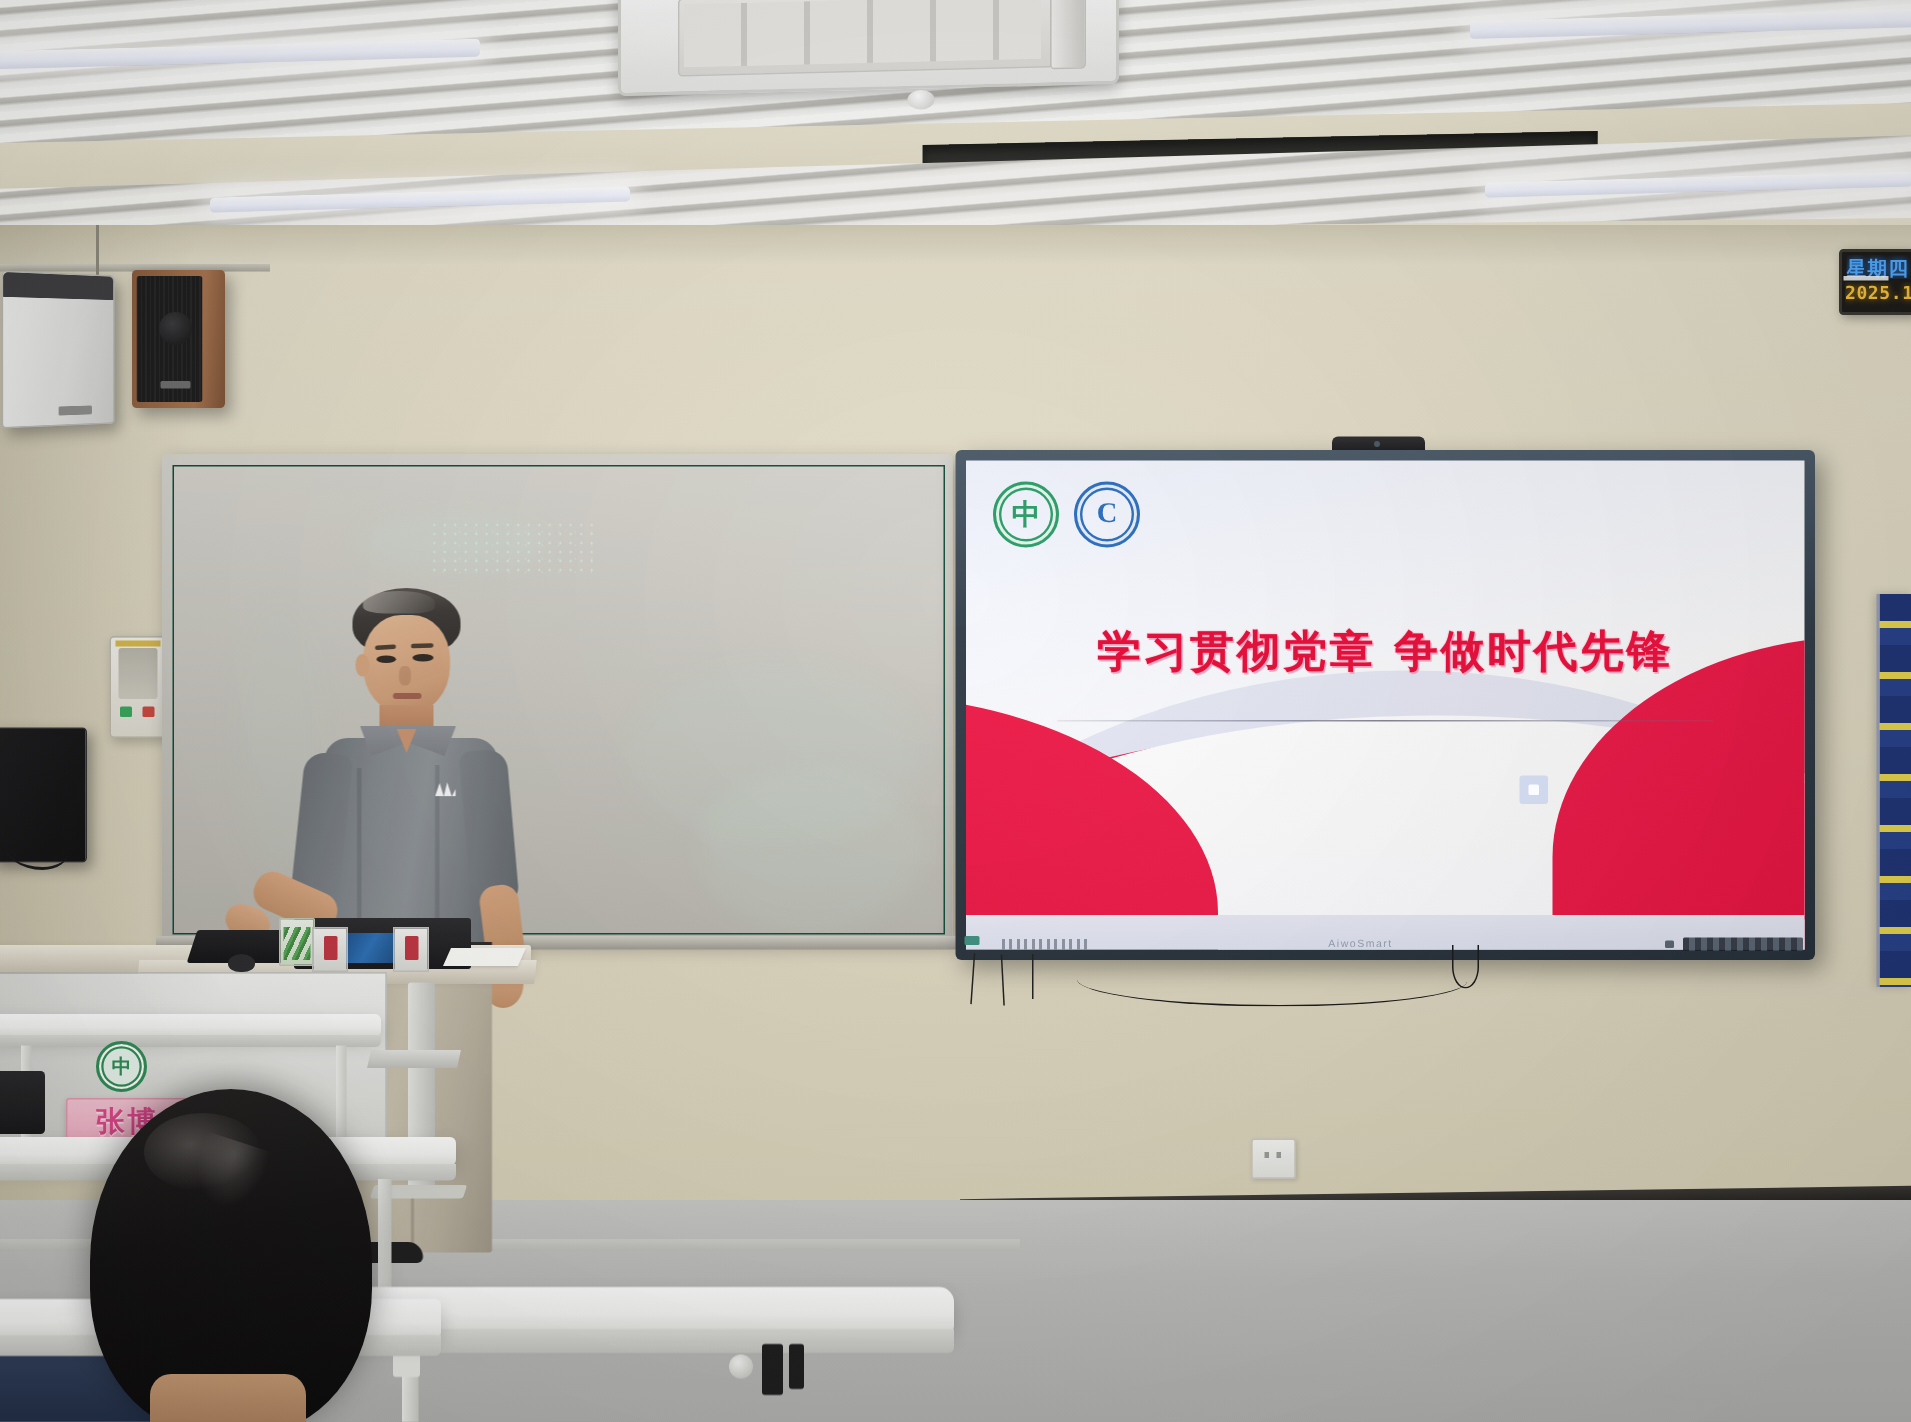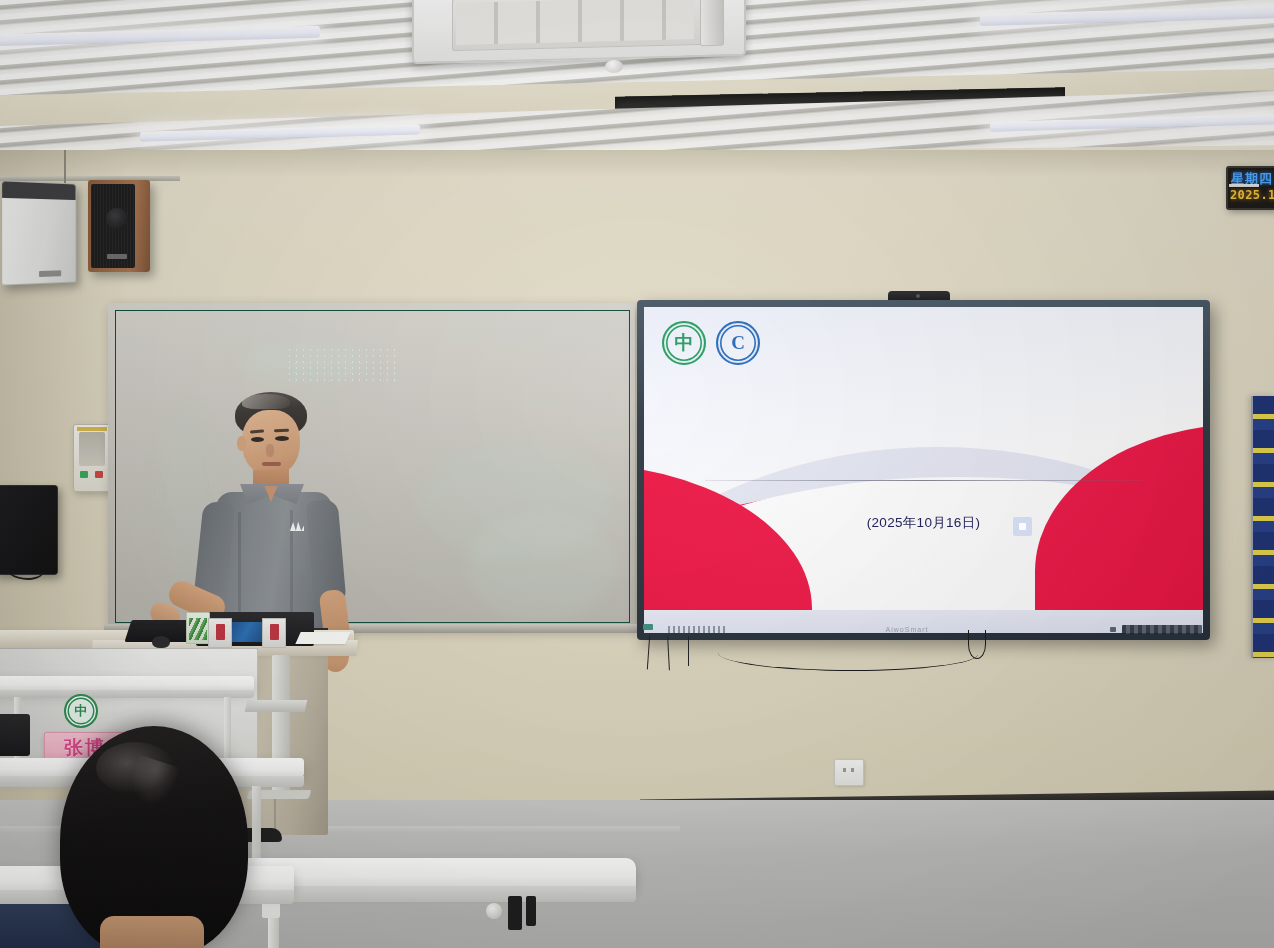--- a/index.html
+++ b/index.html
@@ -767,22 +767,22 @@
       <div class="swoosh-red2"></div>
       <div class="swoosh-red3"></div>
       <div class="screen-base"></div>
 
       <div class="logos">
         <div class="logo-c logo-green">中</div>
         <div class="logo-c logo-blue">C</div>
       </div>
 
       <div class="slide-body">
+        <div class="slide-title">学习贯彻党章  争做时代先锋</div>
         <div class="slide-rule"></div>
-        <div class="slide-date">(2025年10月16日)</div>
         <div class="slide-mini-icon">
             <i></i>
           </div>
       </div>
     </div>
   </div>
   <div class="tv-left-led"></div>
   <div class="tv-left-txt"></div>
   <div class="tv-brand">AiwoSmart</div>
   <div class="tv-ir"></div>

